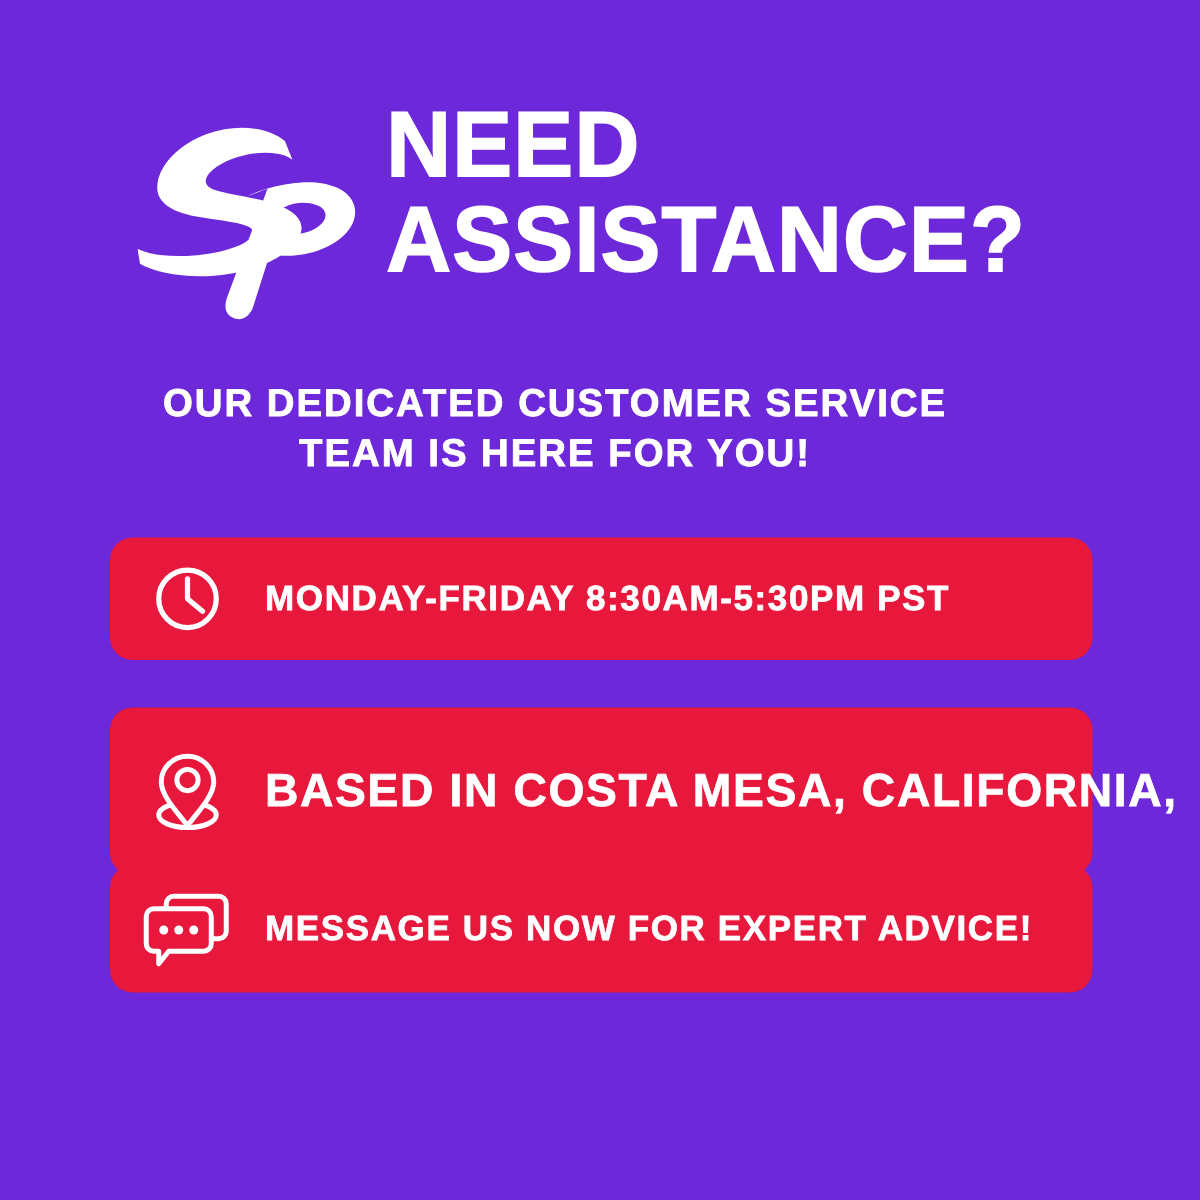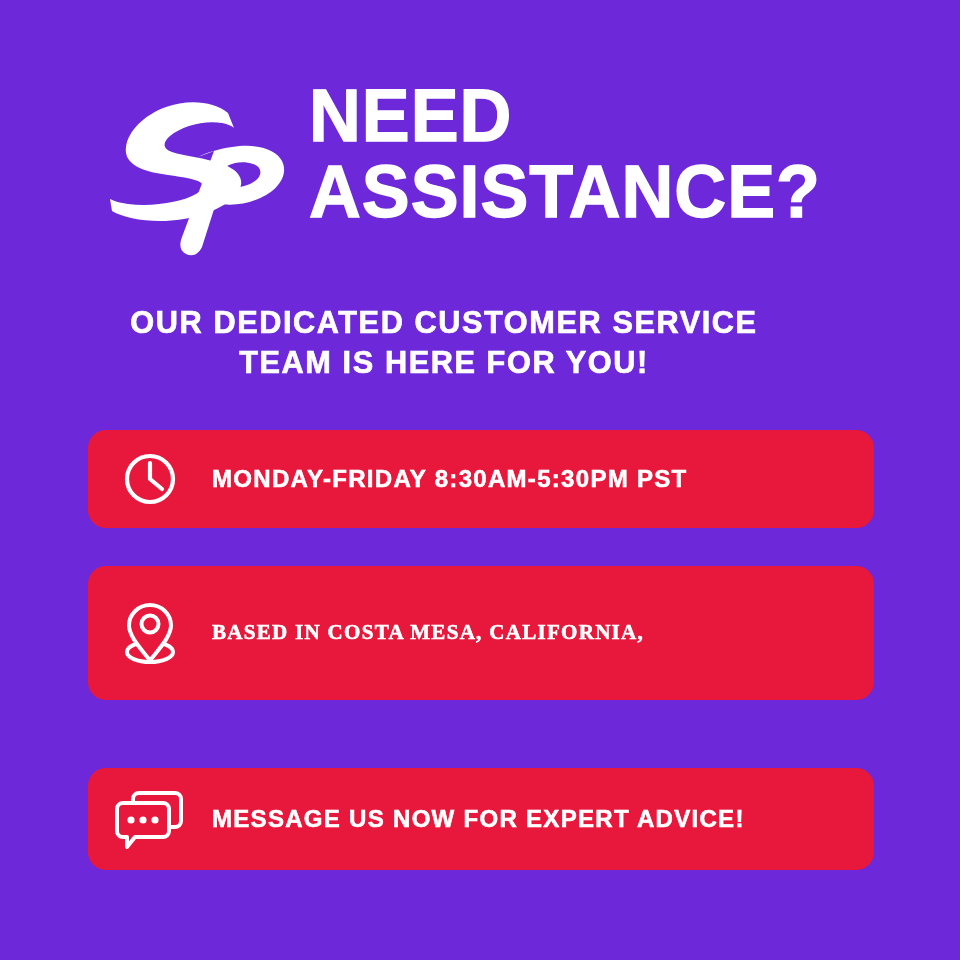--- a/index.html
+++ b/index.html
@@ -99,50 +99,50 @@
     left: 88px;
     width: 786px;
     background: #E8183C;
     border-radius: 18px;
     display: flex;
     align-items: center;
   }
 
   #banner-hours    { top: 430px; height: 98px; }
   #banner-location { top: 566px; height: 134px; }
-  #banner-message  { top: 768px; height: 102px; }
+  #banner-message  { top: 692px; height: 102px; }
 
   .banner-icon {
     flex: 0 0 auto;
     width: 124px;
     display: flex;
     align-items: center;
     justify-content: center;
   }
 
   .banner-icon svg { display: block; }
 
   .banner-text {
     flex: 1 1 auto;
     padding-right: 24px;
   }
 
   .banner-line {
     display: block;
     color: #ffffff;
     font-weight: bold;
-    font-size: 24px;
+    font-size: 28px;
     line-height: 1.17;
     letter-spacing: 1.3px;
     text-transform: uppercase;
     white-space: nowrap;
     -webkit-text-stroke: 0.6px #ffffff;
   }
 
-  #banner-location .banner-line { font-size: 21px; line-height: 1.22; font-family: Liberation Serif, serif; }
+  #banner-location .banner-line { font-size: 37px; line-height: 1.22; }
 </style>
 </head>
 <body>
 
 <div class="canvas">
 
   <div class="header">
 
     <div class="logo-wrap">
       <svg class="logo-svg" width="180" height="160" viewBox="0 0 180 160" aria-hidden="true">

